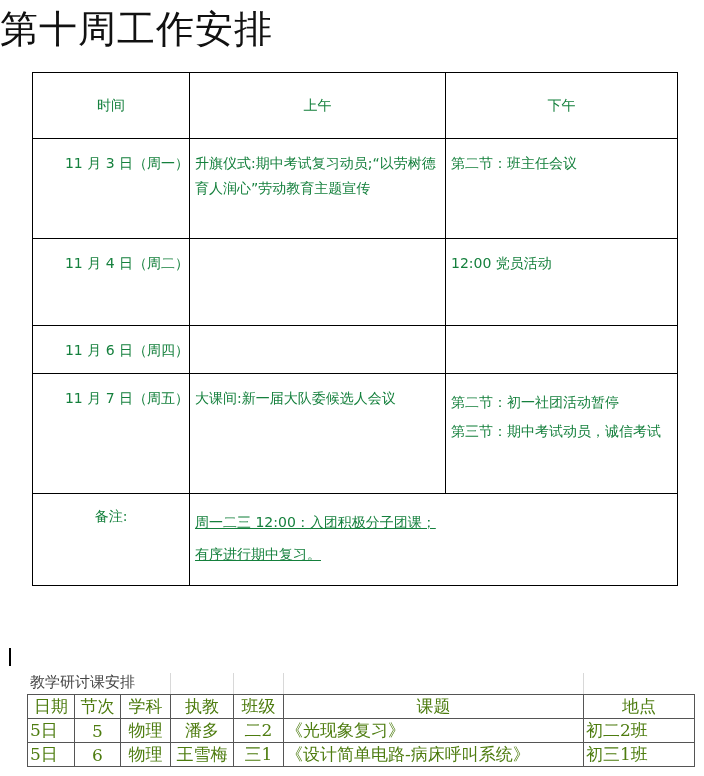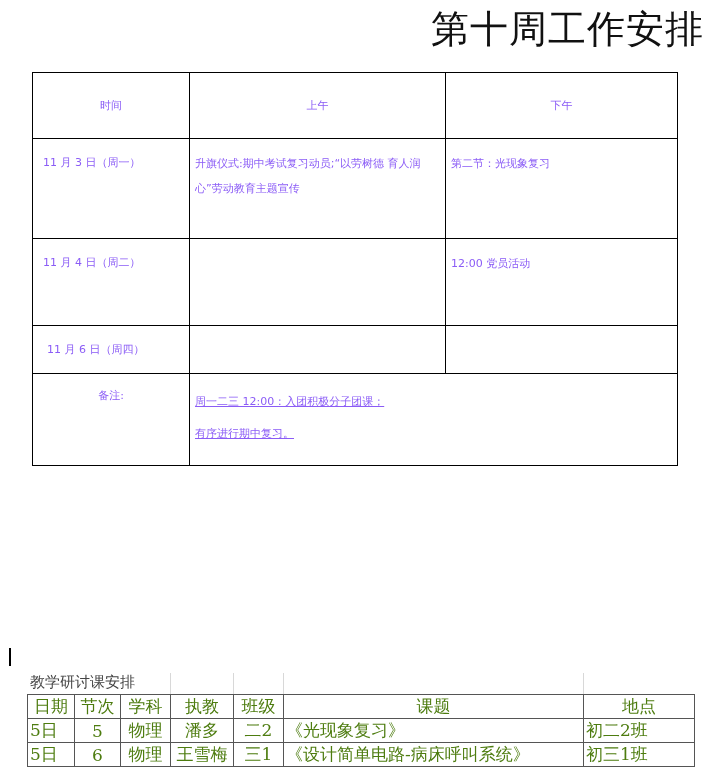--- a/index.html
+++ b/index.html
@@ -1,23 +1,23 @@
 <!DOCTYPE html>
 <html><head>
 <meta charset="utf-8">
 <style>
   html, body { margin:0; padding:0; }
   body { width:704px; height:776px; background:#ffffff; position:relative; overflow:hidden;
          font-family: "DejaVu Sans", sans-serif; color:#111; }
-  .title { position:absolute; left:0; top:4px; width:704px; text-align:right;
+  .title { position:absolute; left:0; top:4px; width:704px; text-align:left;
            font-family: "DejaVu Serif", serif; font-size:38px; letter-spacing:1px; color:#111; }
   table.main { position:absolute; left:32px; top:72px; border-collapse:collapse; table-layout:fixed; }
-  table.main td { border:1.5px solid #000; font-size:11px; vertical-align:top; padding:0; color:#8b5cf6; }
+  table.main td { border:1.5px solid #000; font-size:14px; vertical-align:top; padding:0; color:#15803d; }
   .hdr td { text-align:center; vertical-align:middle !important; font-size:16px; color:#333; }
-  .date { padding:16px 0 0 10px !important; white-space:nowrap; }
+  .date { padding:16px 0 0 10px !important; white-space:nowrap;text-align:right; }
   .cell { padding:12px 4px 0 5px !important; line-height:25px;margin-left:25px; }
   .cellp { padding:12px 4px 0 5px !important; line-height:32px; }
   .note-label { text-align:center; padding-top:14px !important;margin-left:48px; }
   .note { padding:12px 4px 0 5px !important; line-height:32px;text-decoration:underline; }
   .cursor { position:absolute; left:9px; top:648px; width:2px; height:18px; background:#000; }
   .sub-title { position:absolute; left:30px; top:673px; font-family:Liberation Serif, serif; font-size:15px; color:#444; }
   table.sub { position:absolute; left:27px; top:694px; border-collapse:collapse; table-layout:fixed;
               font-family:"DejaVu Serif", serif; font-size:17px; color:#4d7c0f; }
   table.sub td { border:1px solid #555; height:23px; padding:0 2px; white-space:nowrap; overflow:hidden; }
   table.sub td.c { text-align:center; }
@@ -36,31 +36,39 @@
     </colgroup>
   <tbody>
       <tr class="hdr" style="height:66px">
     <td>时间</td>
     <td>上午</td>
     <td>下午</td>
   </tr>
   <tr style="height:100px">
     <td class="date">11 月 3 日（周一）</td>
     <td class="cell">升旗仪式:期中考试复习动员;“以劳树德 育人润心”劳动教育主题宣传</td>
-    <td class="cell">第二节：光现象复习</td>
+    <td class="cell">第二节：班主任会议</td>
   </tr>
   <tr style="height:87px">
     <td class="date">11 月 4 日（周二）</td>
     <td class="cell"></td>
     <td class="cell">12:00 党员活动</td>
   </tr>
   <tr style="height:48px">
     <td class="date" style="padding-left:14px !important">11 月 6 日（周四）</td>
     <td class="cell"></td>
     <td class="cell"></td>
+  </tr>
+  <tr style="height:120px">
+    <td class="date">11 月 7 日（周五）</td>
+    <td class="cell">大课间:新一届大队委候选人会议</td>
+    <td class="cellp">
+      <div>第二节：初一社团活动暂停</div>
+      <div style="line-height:27px">第三节：期中考试动员，诚信考试</div>
+    </td>
   </tr>
   <tr style="height:92px">
     <td class="note-label">备注:</td>
     <td class="note" colspan="2">
       <div>周一二三 12:00：入团积极分子团课；</div>
       <div>有序进行期中复习。</div>
     </td>
   </tr>
 </tbody>
   </table>

